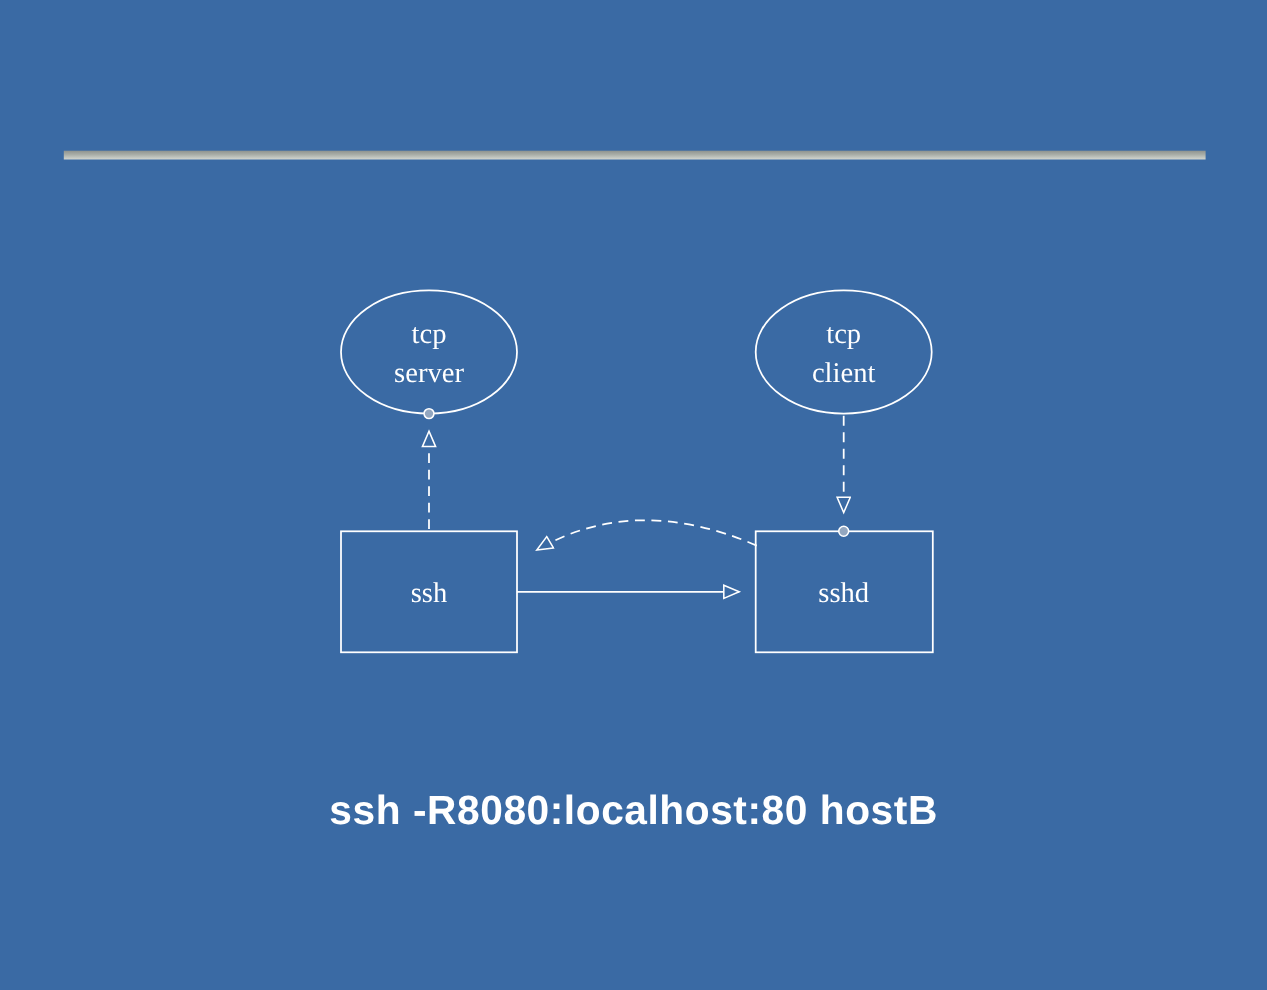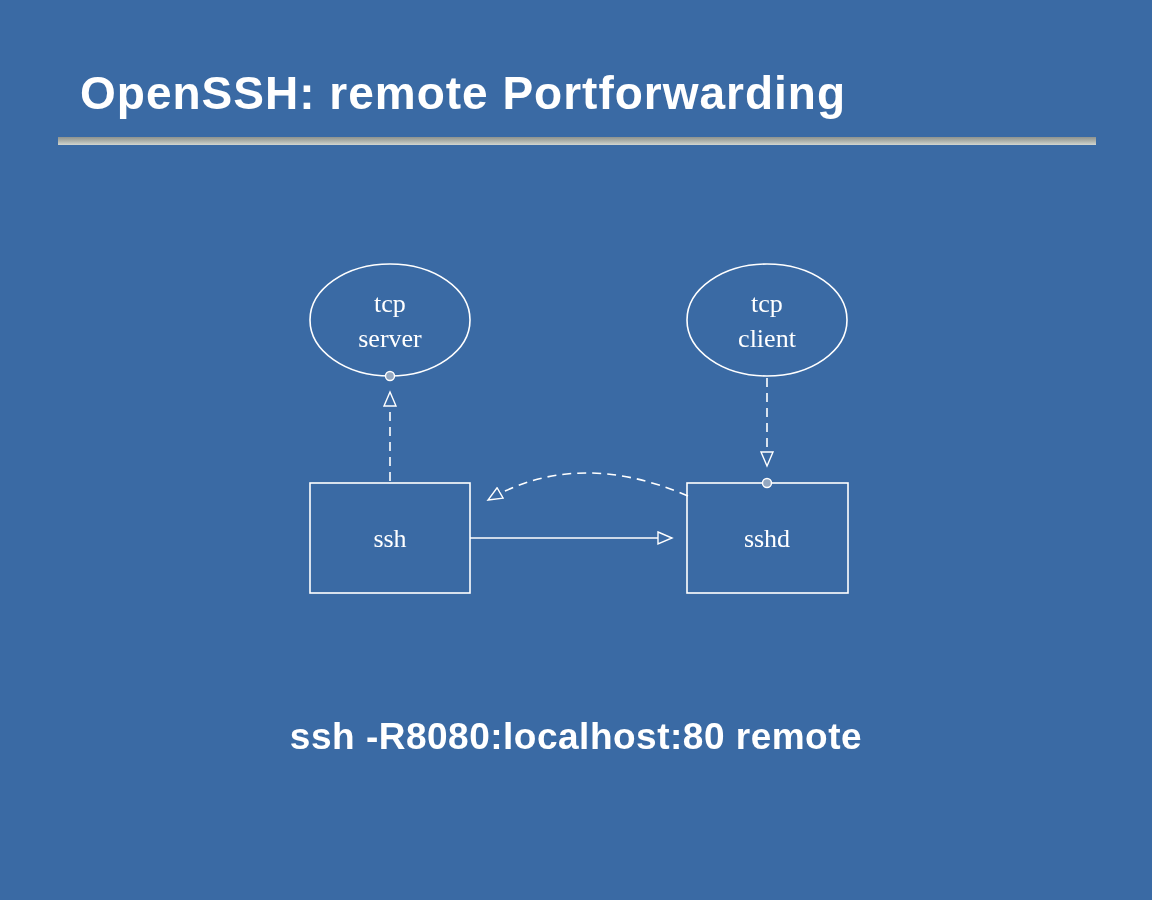--- a/index.html
+++ b/index.html
@@ -77,21 +77,20 @@
     font-weight: bold;
     letter-spacing: 0.5px;
     white-space: nowrap;
   }
 </style>
 </head>
 <body>
 
 <div class="slide" style="position:absolute; inset:0;">
 
-  <div class="slide-title">OpenSSH: remote Portforwarding</div>
 
   <div class="title-divider"></div>
 
   <svg class="diagram-svg" viewBox="0 0 1152 900" xmlns="http://www.w3.org/2000/svg">
 
     <defs>
       <marker id="arrowhead" markerUnits="userSpaceOnUse" markerWidth="18" markerHeight="16" refX="15" refY="7" orient="auto">
         <path d="M1,1 L15,7 L1,13 Z" fill="#3a6aa4" stroke="#ffffff" stroke-width="1.4"></path>
       </marker>
     </defs>
@@ -123,15 +122,15 @@
 
     <path class="edge-dashed" d="M767,378 L767,466" marker-end="url(#arrowhead)"></path>
     <circle class="port-dot" cx="767" cy="483" r="4.5"></circle>
 
     <path class="edge-solid" d="M470,538 L672,538" marker-end="url(#arrowhead)"></path>
 
     <path class="edge-dashed" d="M688,496 Q577,448 488,500" marker-end="url(#arrowhead)"></path>
 
   </svg>
 
-  <div class="command-text">ssh -R8080:localhost:80 remote</div>
+  <div class="command-text">ssh -R8080:localhost:80 hostB</div>
 
 </div>
 
 </body></html>

